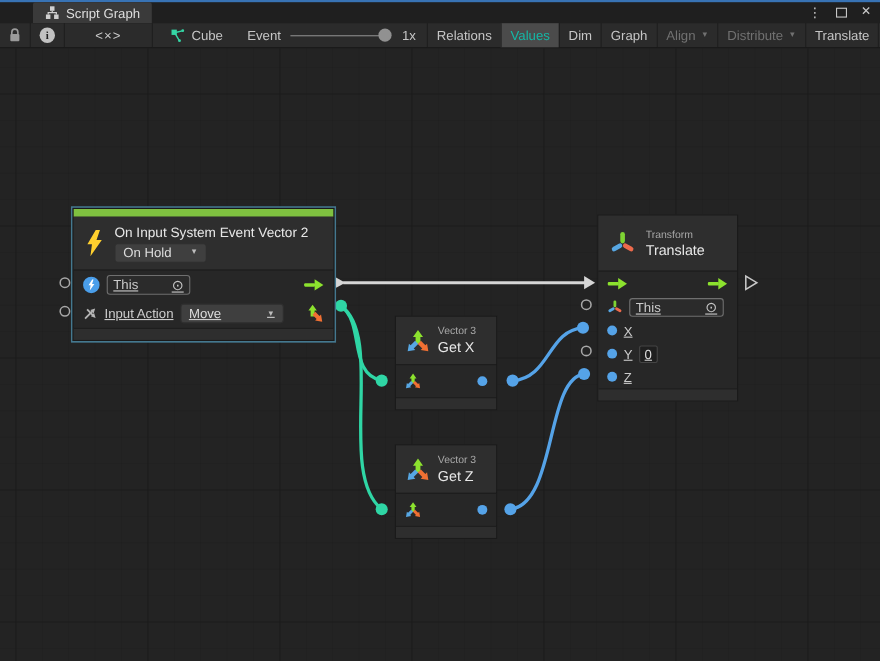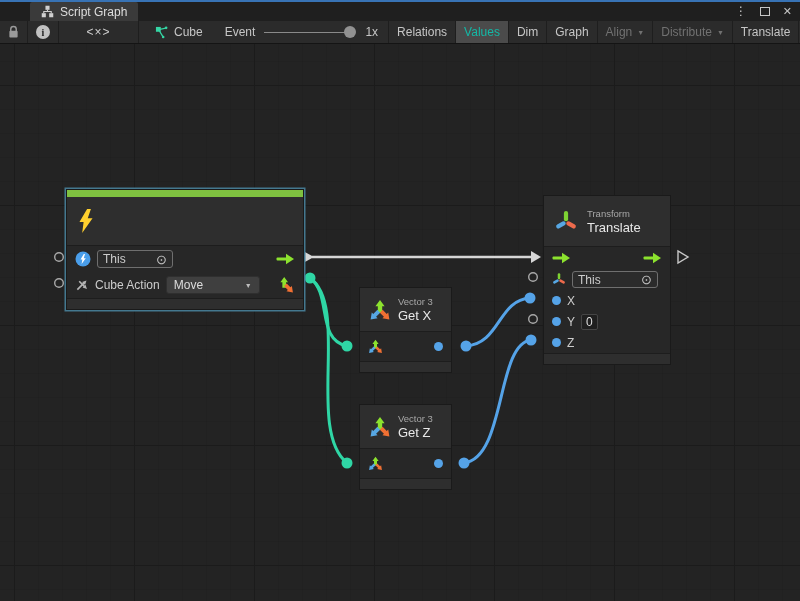--- a/index.html
+++ b/index.html
@@ -43,21 +43,21 @@
     background-size:120px 120px, 120px 120px, 24px 24px, 24px 24px;
     background-position:14px 41px, 14px 41px, 14px 41px, 14px 41px; }
   .wires { position:absolute; left:0; top:0; z-index:1; }
 
   
   .node { position:absolute; background:#292929; border:1px solid #1a1a1a; color:#cccccc; z-index:2; }
   .hdr { display:flex; align-items:center; gap:9px; padding:5px 10px; background:#2e2e2e; }
   .hdr .col { display:flex; flex-direction:column; justify-content:center; }
   .cat { font-size:9.5px; color:#a8a8a8; margin-bottom:1px; }
   .ttl { font-size:13px; color:#e8e8e8; }
-  .body { background:#272727; border-top:1px solid #1d1d1d; }
+  .body { background:#272727; border-top:1px solid #1d1d1d;text-decoration:underline; }
   .ftr { height:11px; background:#2e2e2e; border-top:1px solid #1d1d1d; }
   .row { display:flex; align-items:center; gap:6px; padding:0 8px; font-size:12px; }
   .dot { width:9px; height:9px; border-radius:50%; background:#55a3e8; flex:none; }
   .spacer { margin-left:auto; }
   .dropdown { display:inline-flex; align-items:center; justify-content:space-between; background:#3f3f3f; border:1px solid #2f2f2f; border-radius:3px; padding:1px 7px; color:#dcdcdc; font-size:12px; }
   .field { display:flex; align-items:center; justify-content:space-between; background:#2b2b2b; border:1px solid #6f6f6f; border-radius:3px; height:18px; padding:0 5px; color:#cccccc; font-size:12px; }
   .picker { font-size:13px; color:#c6c6c6; line-height:1; }
   .valuebox { background:#1f1f1f; border:1px solid #454545; border-radius:2px; height:16px; min-width:15px; padding:0 4px; display:flex; align-items:center; color:#dddddd; font-size:12px; }
 
   .node.event { left:66px; top:145px; width:238px; box-shadow:0 0 0 1.5px #44788f; }
@@ -172,20 +172,27 @@
       <circle cx="533" cy="275" r="4.3" stroke="#a8a8a8" stroke-width="1.4" fill="none"></circle>
       <polygon points="678,207 678,219 688,213" stroke="#c8c8c8" stroke-width="1.4" fill="none"></polygon>
     </svg>
 
     <div class="node event">
       <div class="strip"></div>
       <div class="hdr">
         <svg width="18" height="24" viewBox="0 0 16 22">
           <path d="M9 0 L2 12 H5.8 L4.5 22 L14 8.5 H9.6 L12.5 0 Z" fill="#ffd02e"></path>
         </svg>
+        <div class="col">
+          <span class="ttl">On Input System Event Vector 2</span>
+          <span class="dropdown" style="margin-top:3px; align-self:flex-start; gap:12px;">
+            <span>On Hold</span>
+            <span class="caret">▼</span>
+          </span>
+        </div>
       </div>
       <div class="body">
         <div class="row">
           <svg width="16" height="16" viewBox="0 0 16 16">
             <circle cx="8" cy="8" r="7.5" fill="#4a9eea"></circle>
             <path d="M8.8 3 L5.5 8.4 H7.4 L6.6 13 L10.8 7.2 H8.7 L10 3 Z" fill="#ffffff"></path>
           </svg>
           <span class="field" style="width:76px;">
             <span>This</span>
             <span class="picker">⊙</span>
@@ -196,21 +203,21 @@
             <polygon points="10,0.8 18,6 10,11.2" fill="#8ce22e"></polygon>
           </svg>
         </div>
         <div class="row">
           <svg width="14" height="14" viewBox="0 0 15 15">
             <line x1="2.5" y1="12.5" x2="9.5" y2="5.5" stroke="#b5b5b5" stroke-width="1.8"></line>
             <polygon points="12.3,2.7 7.6,4.2 10.8,7.4" fill="#b5b5b5"></polygon>
             <line x1="4.5" y1="3.5" x2="10" y2="9" stroke="#b5b5b5" stroke-width="1.8"></line>
             <polygon points="12.8,11.8 8.1,10.3 11.3,7.1" fill="#b5b5b5"></polygon>
           </svg>
-          <span>Cube Action</span>
+          <span>Input Action</span>
           <span class="dropdown" style="width:94px;">
             <span>Move</span>
             <span class="caret">▼</span>
           </span>
           <span class="spacer"></span>
           <svg width="18" height="18" viewBox="0 0 20 20">
             <path d="M0,-7 L5,0 L2.4,0 L2.4,7 L-2.4,7 L-2.4,0 L-5,0 Z" transform="translate(8,7) scale(0.85)" fill="#8ce22e"></path>
             <path d="M0,-7 L5,0 L2.4,0 L2.4,7 L-2.4,7 L-2.4,0 L-5,0 Z" transform="translate(13.5,14) rotate(135) scale(0.85)" fill="#f07033"></path>
           </svg>
         </div>

